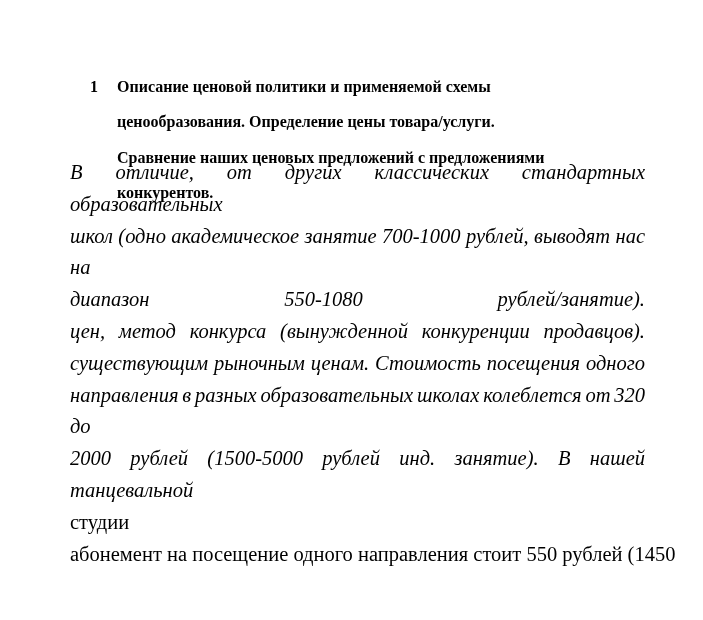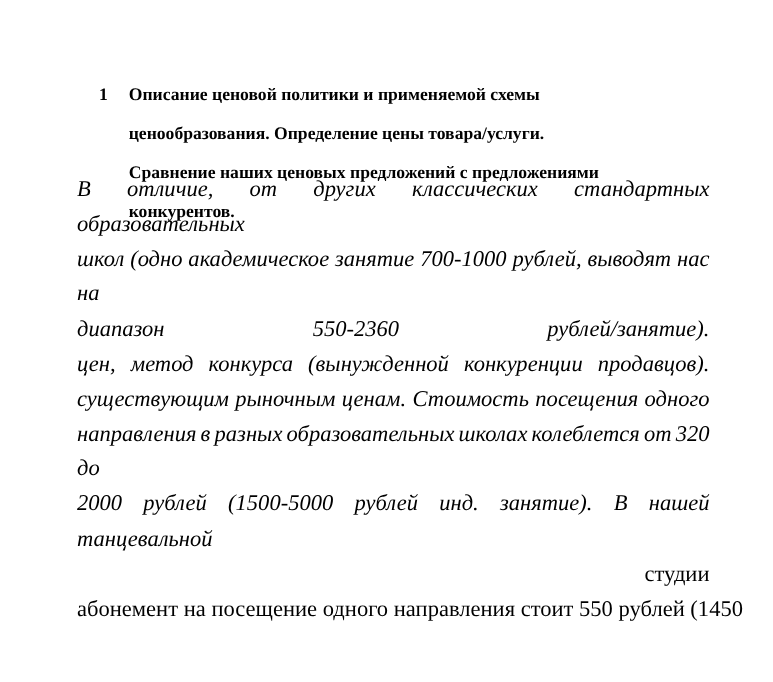--- a/index.html
+++ b/index.html
@@ -43,40 +43,40 @@
     font-size: 20.5px;
     line-height: 31.8px;
   }
   .line.j {
     text-align: justify;
     text-align-last: justify;
     word-spacing: -2px; 
     font-style: italic;
   }
   .line.l {
-    text-align: right;
+    text-align: left;
     white-space: nowrap;
   }
 </style>
 </head>
 <body>
 
 <div class="page">
 
   <div class="heading">
     <div class="h-line first"><span class="h-num">1</span><span>Описание ценовой политики и применяемой схемы</span></div>
     <div class="h-line cont">ценообразования. Определение цены товара/услуги.</div>
     <div class="h-line cont">Сравнение наших ценовых предложений с предложениями</div>
     <div class="h-line cont">конкурентов.</div>
   </div>
 
   <div class="bodytext">
     <div class="line j">В отличие, от других классических стандартных образовательных</div>
     <div class="line j">школ (одно академическое занятие 700-1000 рублей, выводят нас на</div>
-    <div class="line j">диапазон 550-2360 рублей/занятие).</div>
+    <div class="line j">диапазон 550-1080 рублей/занятие).</div>
     <div class="line j">цен, метод конкурса (вынужденной конкуренции продавцов).</div>
     <div class="line j">существующим рыночным ценам. Стоимость посещения одного</div>
     <div class="line j">направления в разных образовательных школах колеблется от 320 до</div>
     <div class="line j">2000 рублей (1500-5000 рублей инд. занятие). В нашей танцевальной</div>
     <div class="line l">студии</div>
     <div class="line l">абонемент на посещение одного направления стоит 550 рублей (1450</div>
 
   </div>
 
 </div>

